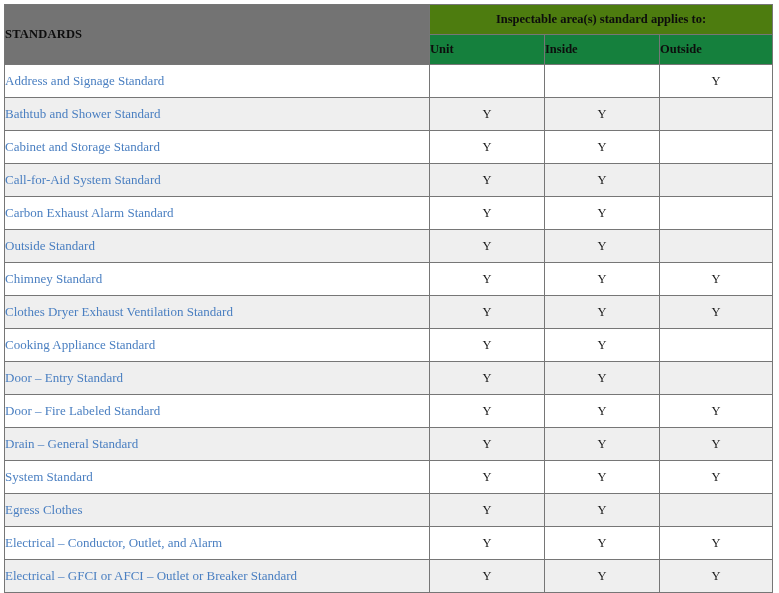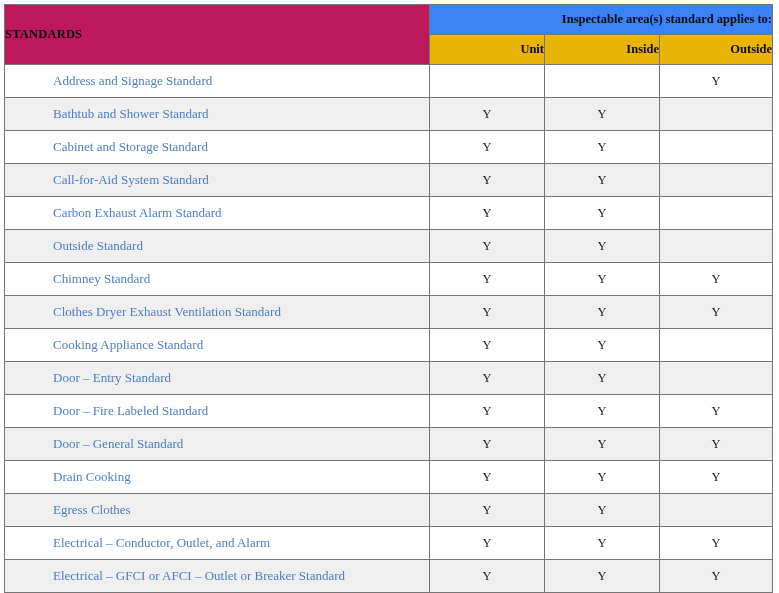--- a/index.html
+++ b/index.html
@@ -25,65 +25,64 @@
     border: 1px solid #767676;
   }
   table.standards-table th,
   table.standards-table td {
     border: 1px solid #767676;
     padding: 0;
     vertical-align: middle;
   }
   
   th.head-standards {
-    background: #be185d;
+    background: #737373;
     color: #0d0d0d;
     font-weight: bold;
     font-size: 12.5px;
     text-align: left;
     padding: 0 0 0 10px;
     height: 58px;
     letter-spacing: 0.2px;
   }
   th.head-span {
-    background: #3b82f6;
+    background: #4d7c0f;
     color: #0d0d0d;
     font-weight: bold;
     font-size: 12.5px;
-    text-align: right;
+    text-align: center;
     height: 29px;
     padding: 0 4px;
   }
   th.head-sub {
-    background: #eab308;
+    background: #15803d;
     color: #0d0d0d;
     font-weight: bold;
     font-size: 12.5px;
-    text-align: right;
+    text-align: left;
     height: 29px;
     padding: 0 4px;
   }
   
   tbody tr { height: 33px; }
   tbody tr:nth-child(even) td { background: #efefef; }
   tbody tr:nth-child(odd)  td { background: #ffffff; }
 
   td.std-name {
     text-align: left;
     padding: 0 6px 0 12px;
     font-size: 13px;
     line-height: 1.2;
   }
   td.std-name a,
   td.std-name .std-link {
     color: #4a7fc1;
     text-decoration: none;
     cursor: pointer;
     font-size: 13px;
-    margin-left: 48px;
   }
   td.mark {
     text-align: center;
     font-size: 12.5px;
     color: #1a1a1a;
   }
   col.c-name    { width: 425px; }
   col.c-unit    { width: 115px; }
   col.c-inside  { width: 115px; }
   col.c-outside { width: 113px; }
@@ -171,27 +170,27 @@
           <td class="mark">Y</td>
           <td class="mark"></td>
         </tr>
         <tr>
           <td class="std-name"><span class="std-link">Door – Fire Labeled Standard</span></td>
           <td class="mark">Y</td>
           <td class="mark">Y</td>
           <td class="mark">Y</td>
         </tr>
         <tr>
-          <td class="std-name"><span class="std-link">Door – General Standard</span></td>
-          <td class="mark">Y</td>
-          <td class="mark">Y</td>
-          <td class="mark">Y</td>
-        </tr>
-        <tr>
-          <td class="std-name"><span class="std-link">Drain Cooking</span></td>
+          <td class="std-name"><span class="std-link">Drain – General Standard</span></td>
+          <td class="mark">Y</td>
+          <td class="mark">Y</td>
+          <td class="mark">Y</td>
+        </tr>
+        <tr>
+          <td class="std-name"><span class="std-link">System Standard</span></td>
           <td class="mark">Y</td>
           <td class="mark">Y</td>
           <td class="mark">Y</td>
         </tr>
         <tr>
           <td class="std-name"><span class="std-link">Egress Clothes</span></td>
           <td class="mark">Y</td>
           <td class="mark">Y</td>
           <td class="mark"></td>
         </tr>

